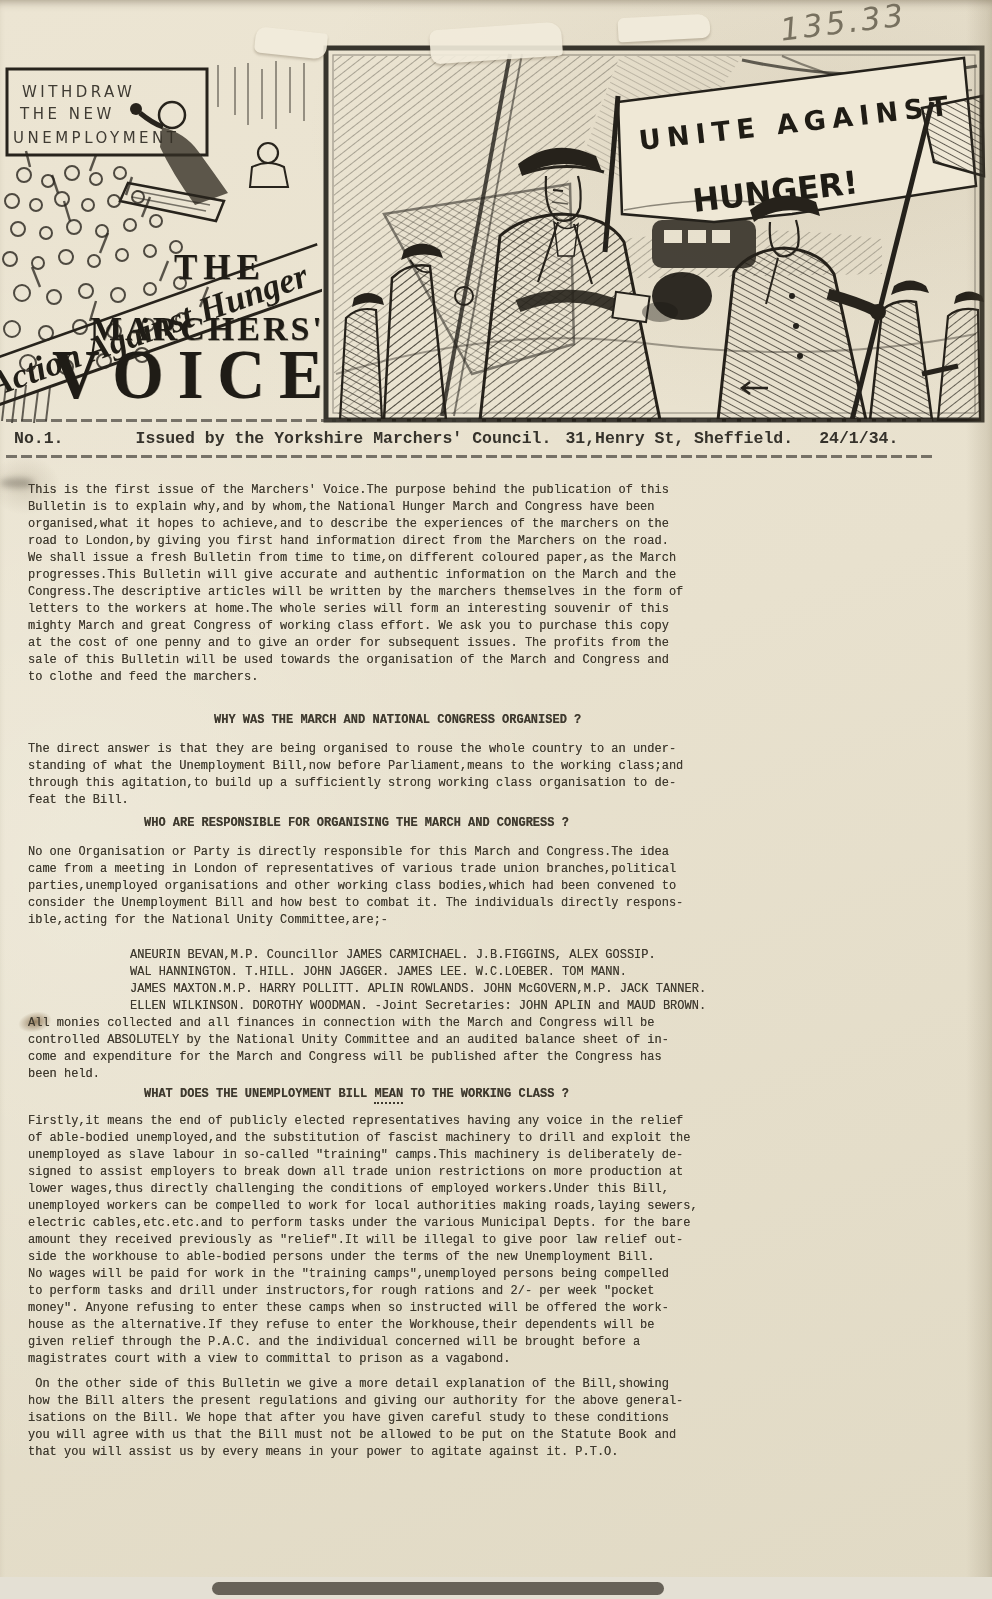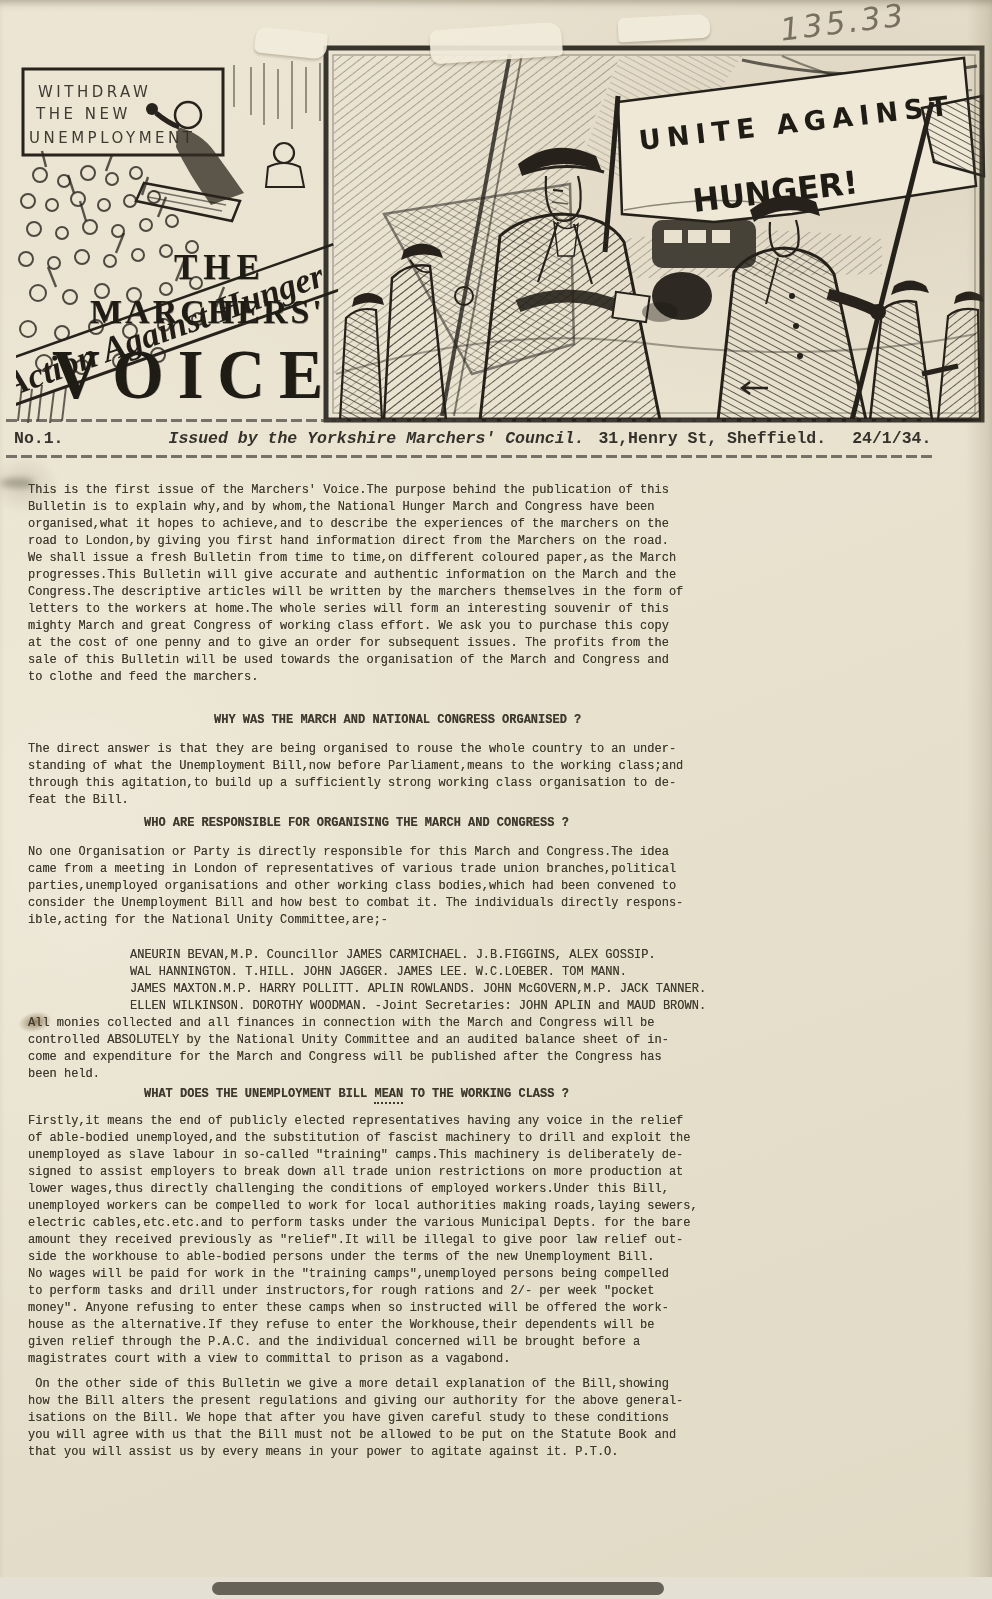--- a/index.html
+++ b/index.html
@@ -20,42 +20,42 @@
   .flap2{left:255px;top:30px;width:72px;height:26px;transform:rotate(6deg);border-radius:10px 4px 12px 6px;}
   .flap3{left:618px;top:16px;width:92px;height:24px;transform:rotate(-3deg);border-radius:6px 12px 8px 4px;}
   .edge-shade-r{position:absolute;right:0;top:0;width:26px;height:1580px;background:linear-gradient(90deg,rgba(0,0,0,0),rgba(128,114,86,.22));}
   .smudge{position:absolute;left:0;top:478px;width:34px;height:10px;background:rgba(70,64,52,.35);filter:blur(3px);border-radius:50%;}
   .brown-spot{position:absolute;left:18px;top:1012px;width:34px;height:20px;background:radial-gradient(closest-side,rgba(122,94,58,.75),rgba(122,94,58,0));transform:rotate(-12deg);}
   .stain-tl{position:absolute;left:-10px;top:455px;width:70px;height:60px;background:radial-gradient(closest-side,rgba(110,96,70,.18),rgba(0,0,0,0));}
   .bottom-strip{position:absolute;left:0;top:1577px;width:992px;height:22px;background:#e4e0d4;}
   .bottom-band{position:absolute;left:212px;top:1582px;width:452px;height:13px;background:#59544a;border-radius:7px;opacity:.9;}
 
   
-  .left-illo{position:absolute;left:16px;top:55px;width:322px;height:370px;}
+  .left-illo{position:absolute;left:0;top:55px;width:322px;height:370px;}
   .right-illo{position:absolute;left:322px;top:44px;width:666px;height:382px;}
   svg{display:block;width:100%;height:100%;}
   svg .ln{stroke:#27231c;fill:none;}
   .hand{font-family:"DejaVu Sans",sans-serif;font-size:15px;letter-spacing:3.5px;fill:#2d2922;opacity:.9;}
   .banner-left-txt{font-family:"Liberation Serif",serif;font-style:italic;font-weight:700;font-size:35px;fill:#211e17;}
   .bt1{font-family:"DejaVu Sans",sans-serif;font-weight:700;font-size:27px;letter-spacing:7px;fill:#1f1c15;}
   .bt2{font-family:"DejaVu Sans",sans-serif;font-weight:700;font-size:32px;letter-spacing:6px;fill:#1f1c15;}
 
   .title{position:absolute;font-family:"Liberation Serif",serif;font-weight:700;color:#1f1c16;text-shadow:.6px .6px 0 rgba(53,48,38,.45);}
   .title-the{left:174px;top:248px;font-size:35px;letter-spacing:6px;text-align:center;}
-  .title-marchers{left:90px;top:293px;font-size:34px;letter-spacing:3px;}
+  .title-marchers{left:90px;top:310px;font-size:34px;letter-spacing:3px;}
   .title-voice{left:52px;top:334px;font-size:66px;letter-spacing:14px;transform:scaleY(1.06);transform-origin:top left;}
 
   .catalog{position:absolute;left:780px;top:4px;font-family:"DejaVu Sans",sans-serif;font-style:italic;font-size:31px;letter-spacing:3px;color:#77705f;transform:rotate(-7deg);}
 
   
   .issueline{position:absolute;left:0;top:419px;width:940px;color:#35322b;}
   .rule{height:3px;margin:0 6px;background:repeating-linear-gradient(90deg,#45413a 0 11px,rgba(0,0,0,0) 11px 15px);opacity:.7;}
   .issuerow{display:flex;align-items:center;height:33px;font-weight:700;font-size:16.5px;white-space:pre;}
   .iss-no{margin-left:14px;}
-  .iss-by{margin-left:105px;font-style:italic;}
+  .iss-by{margin-left:72px;}
   .iss-addr{margin-left:14px;}
   .iss-date{margin-left:26px;}
 
   
   .bodytext{position:absolute;left:28px;top:482px;width:950px;font-size:12px;line-height:17px;color:#3e392e;text-shadow:0 0 .6px rgba(62,57,46,.65);}
   .para{white-space:pre-wrap;margin:0;}
   .hdg{font-weight:700;margin:0;white-space:pre;}
   .h1{margin:26px 0 12px;padding-left:186px;}
   .h2{margin:6px 0 12px;padding-left:116px;}
   .h3{margin:3px 0 10px;padding-left:116px;}

